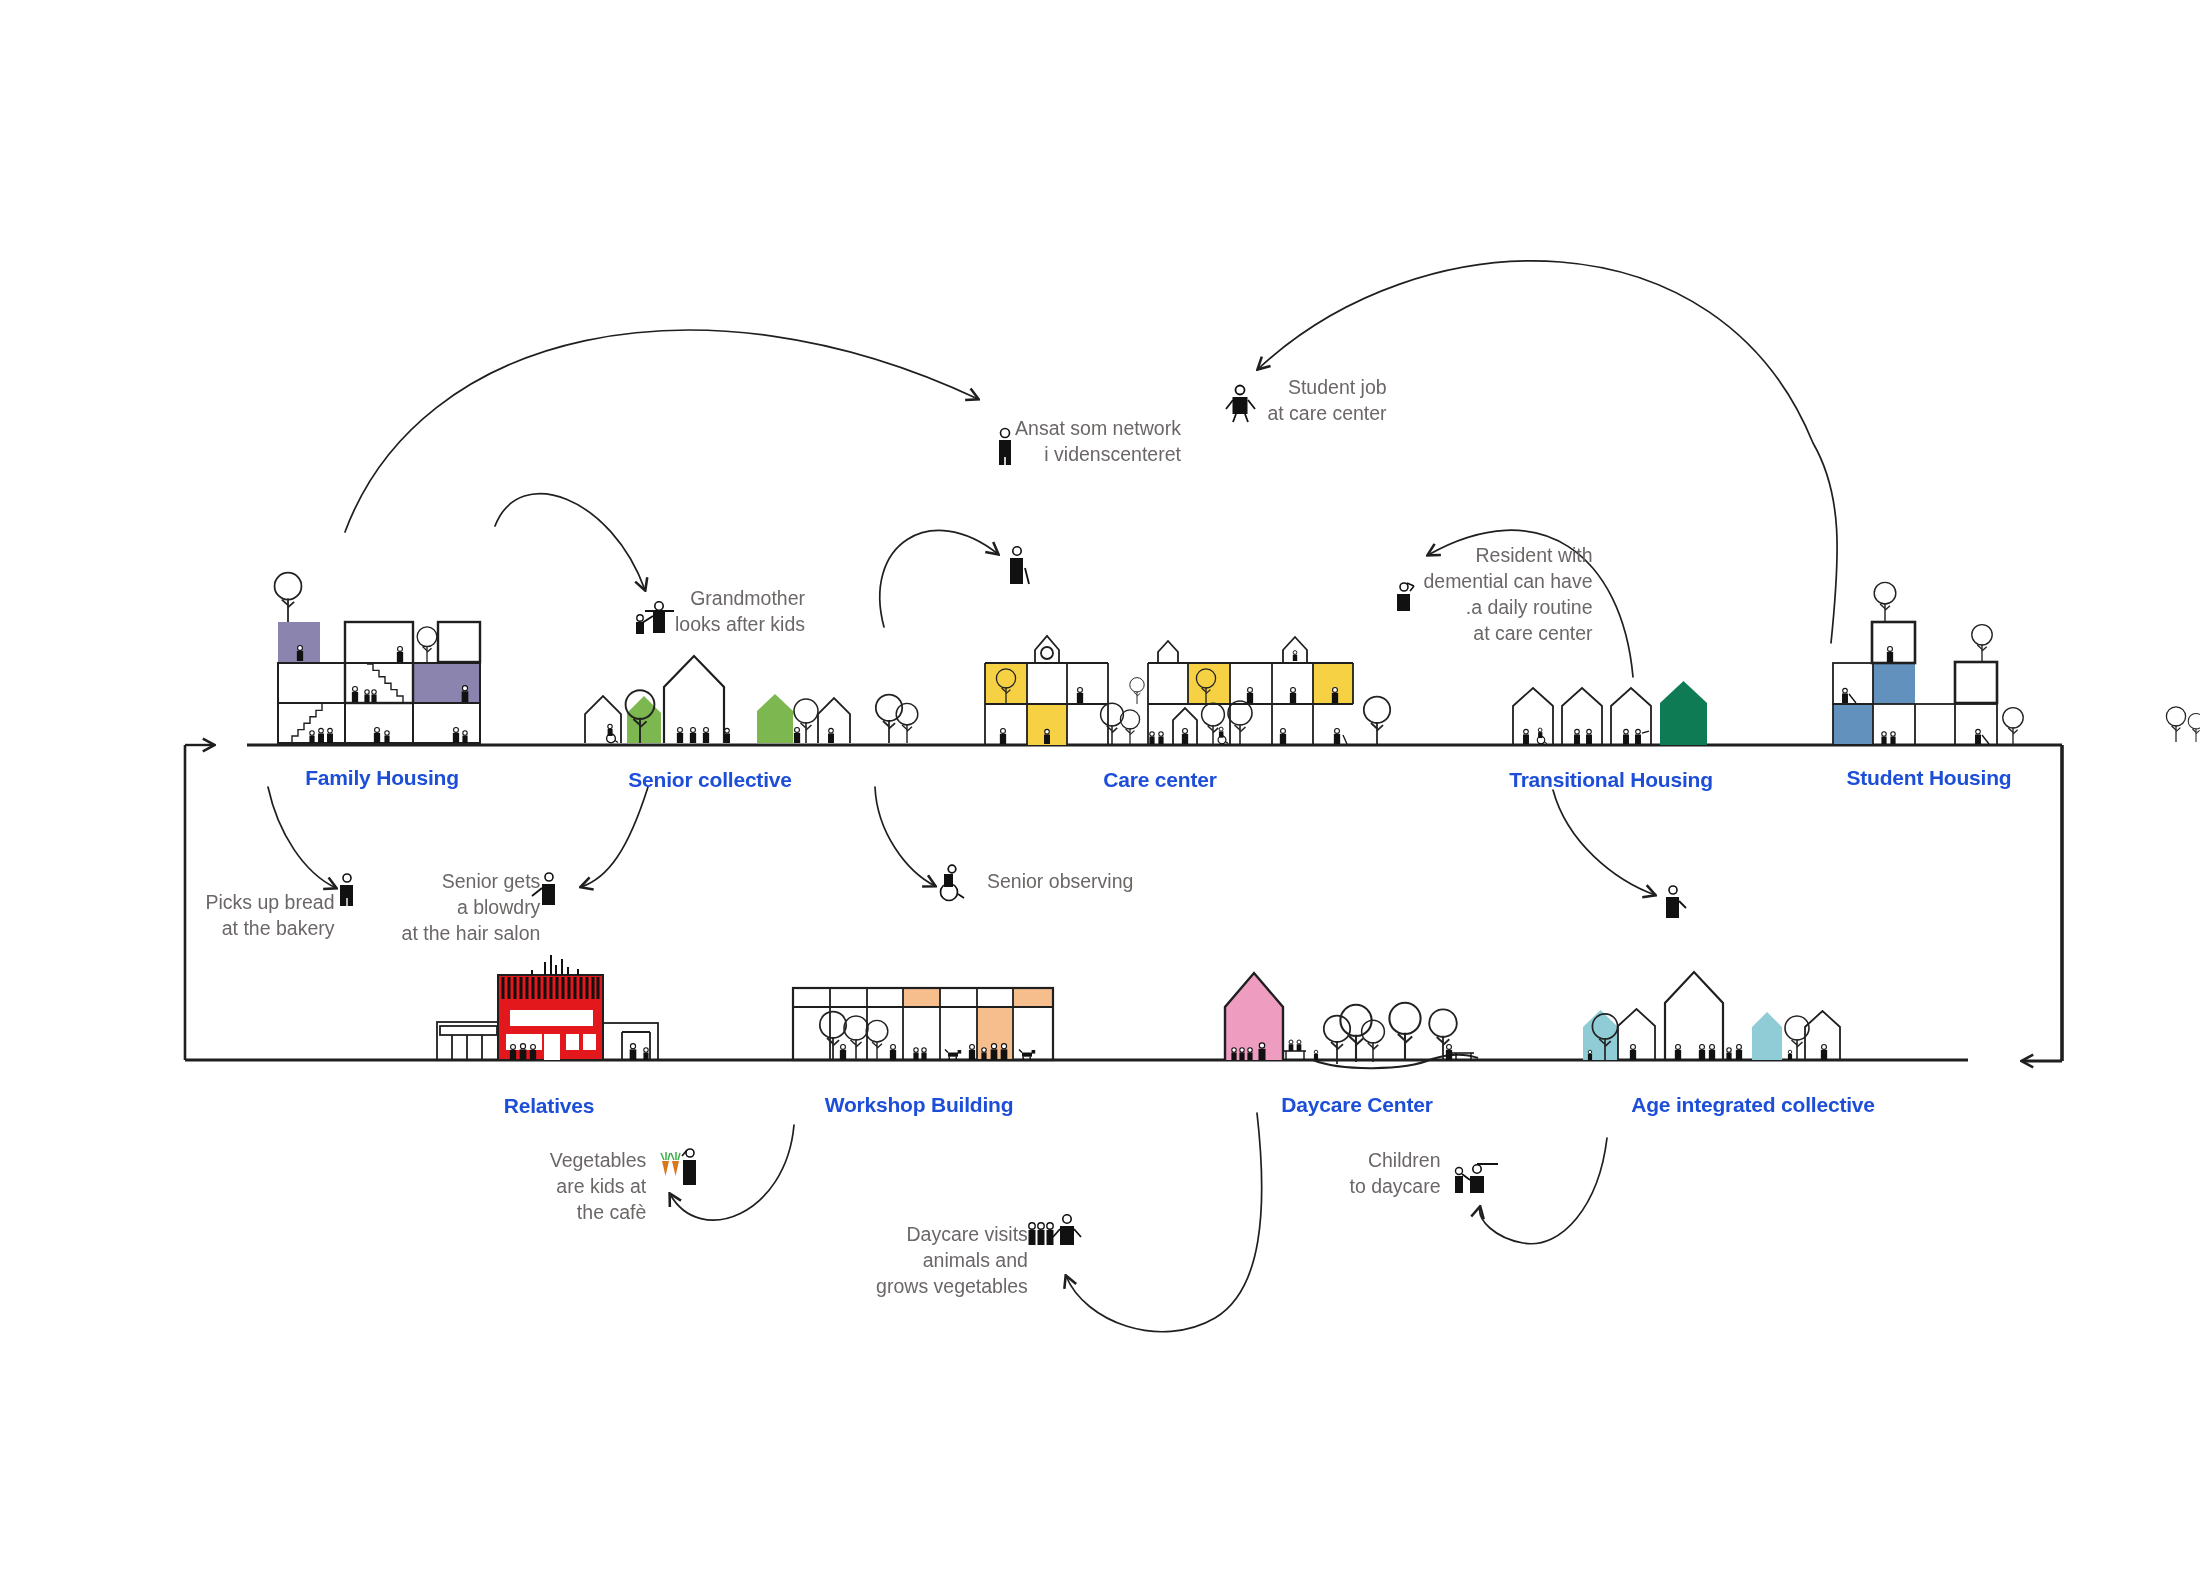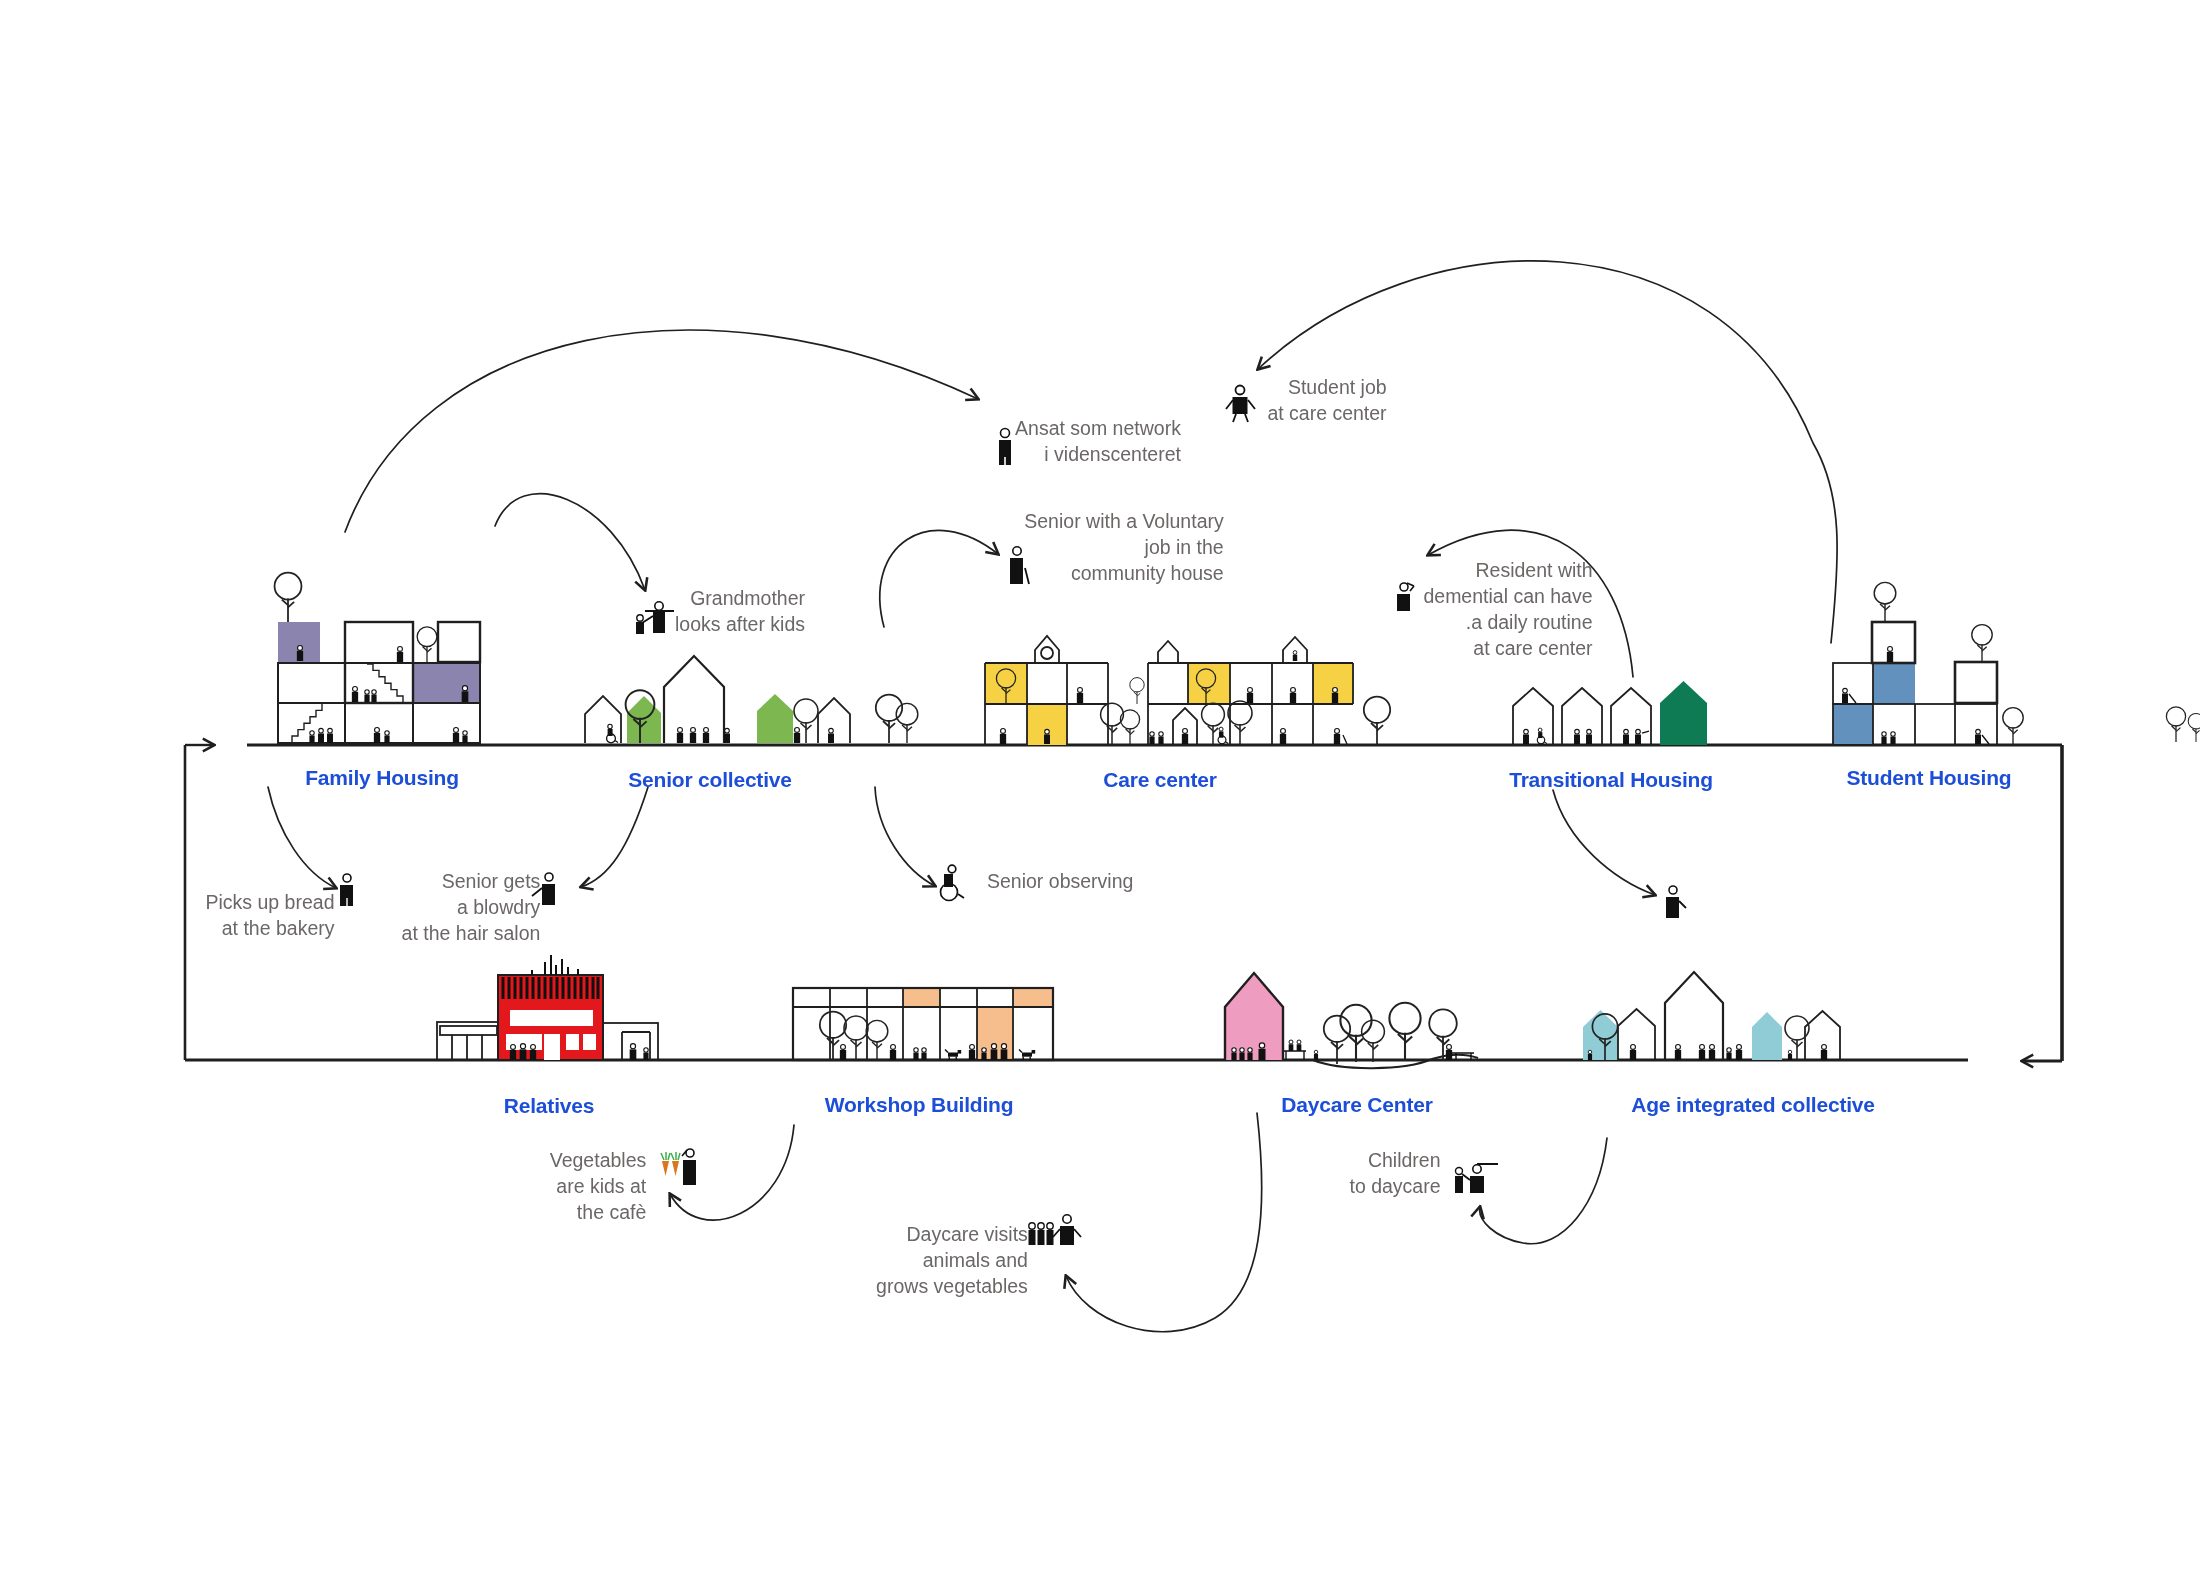--- a/index.html
+++ b/index.html
@@ -384,26 +384,23 @@
   <div class="lbl" style="left:1929px;top:766px">Student Housing</div>
   <div class="lbl" style="left:549px;top:1094px">Relatives</div>
   <div class="lbl" style="left:919px;top:1093px">Workshop Building</div>
   <div class="lbl" style="left:1357px;top:1093px">Daycare Center</div>
   <div class="lbl" style="left:1753px;top:1093px">Age integrated collective</div>
 
   <div class="ann" style="left:1098px;top:415px">Ansat som network
 i videnscenteret</div>
   <div class="ann" style="left:1327px;top:374px">Student job
 at care center</div>
-  <div class="ann" style="left:1124px;top:508px">Senior with a Voluntary
-job in the
-community house</div>
   <div class="ann" style="left:740px;top:585px">Grandmother
 looks after kids</div>
-  <div class="ann" style="left:1508px;top:557px">Resident with
+  <div class="ann" style="left:1508px;top:542px">Resident with
 demential can have
 .a daily routine
 at care center</div>
   <div class="ann" style="left:270px;top:889px">Picks up bread
 at the bakery</div>
   <div class="ann" style="left:471px;top:868px">Senior gets
 a blowdry
 at the hair salon</div>
   <div class="ann left" style="left:987px;top:868px">Senior observing</div>
   <div class="ann" style="left:598px;top:1147px">Vegetables

